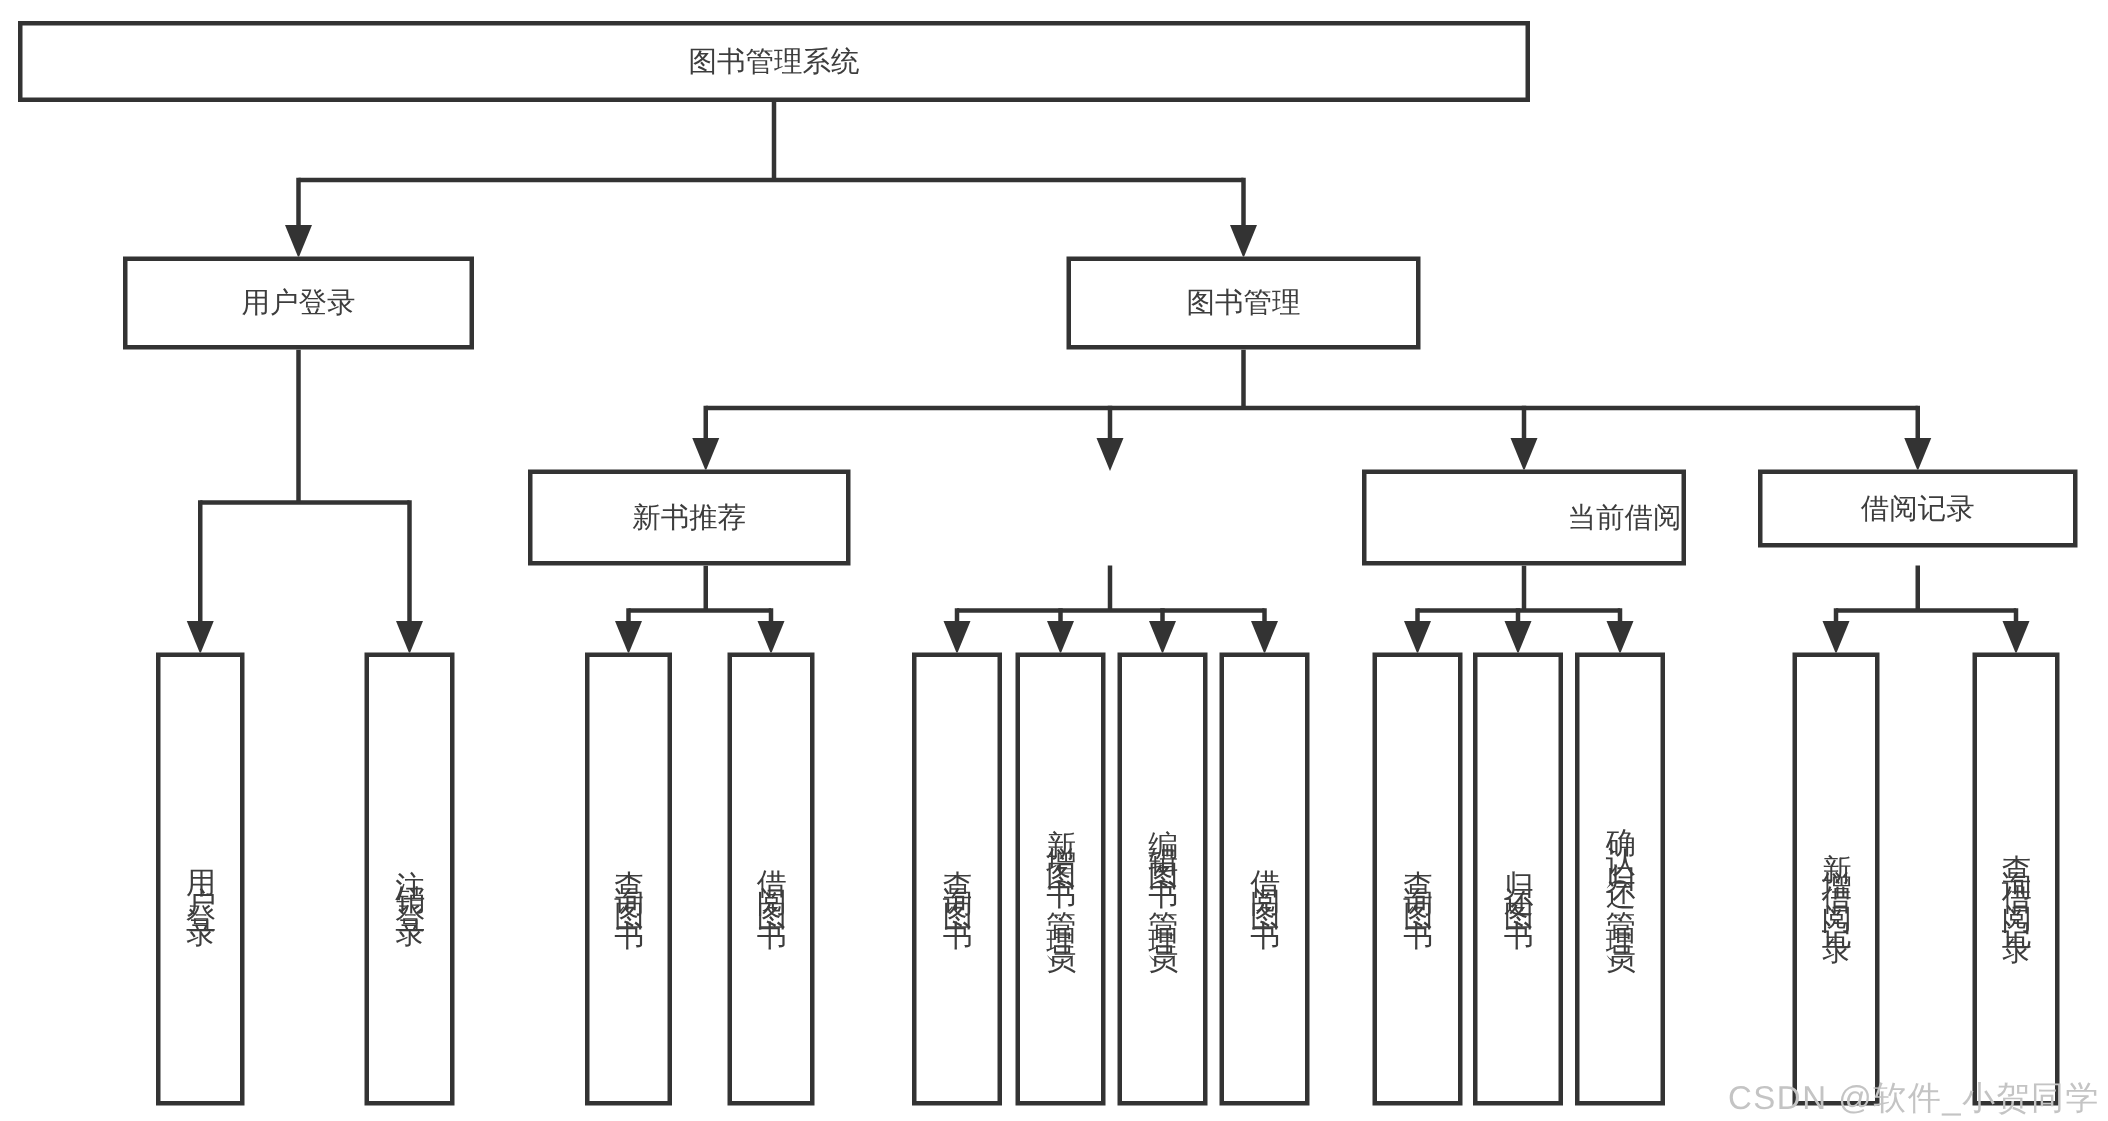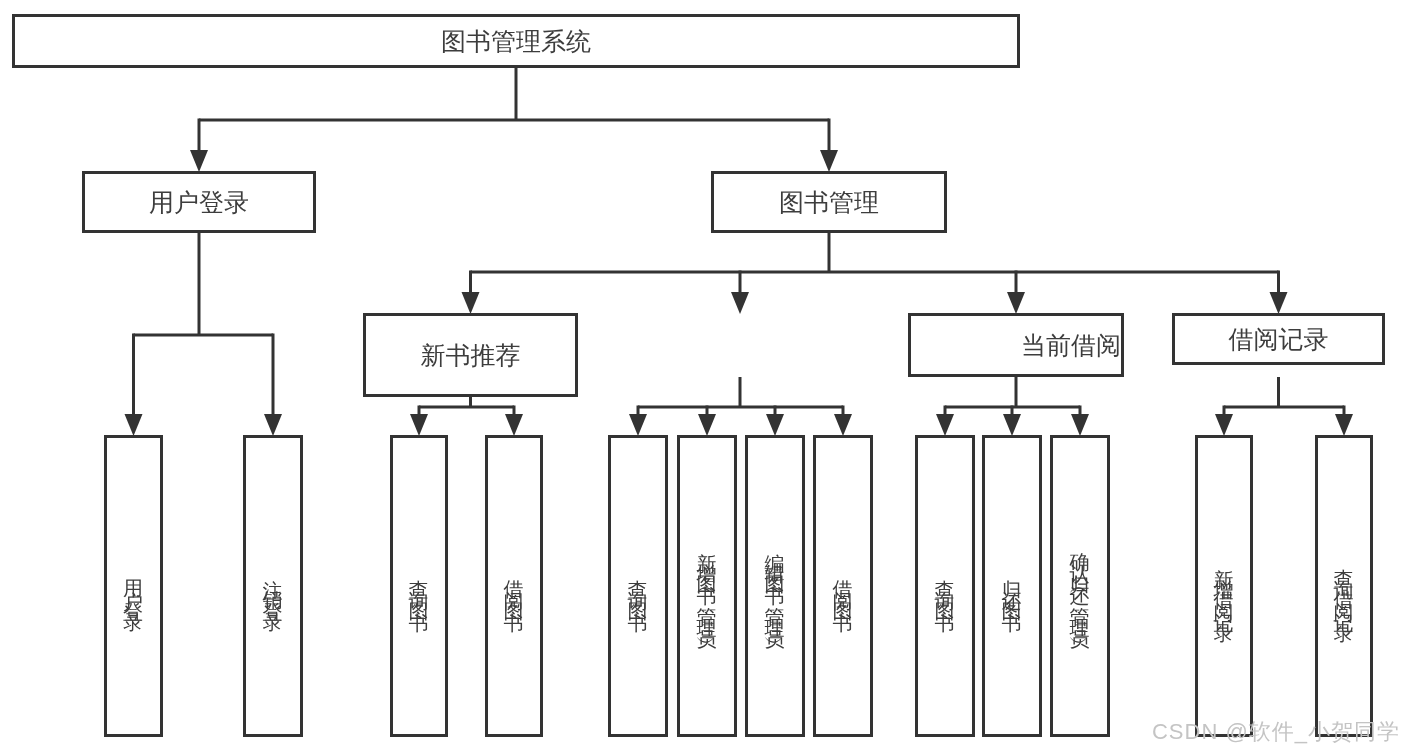--- a/index.html
+++ b/index.html
@@ -19,21 +19,21 @@
   }
   .node {
     position: absolute;
     box-sizing: border-box;
     border: 3px solid #333333;
     background: #ffffff;
     display: flex;
     align-items: center;
     justify-content: center;
     color: #3d3d3d;
-    font-size: 25px;
+    font-size: 19px;
     z-index: 2;
   }
   .node .label {
     white-space: nowrap;
     text-align: center;
   }
   .node.vert {
     font-size: 20px;
   }
   .node.vert .label {
@@ -116,21 +116,21 @@
 
   <div class="node" style="left: 12px; top: 14px; width: 1008px; height: 54px;">
       <span class="label">图书管理系统</span>
     </div>
     <div class="node" style="left: 82px; top: 171px; width: 234px; height: 62px;">
       <span class="label">用户登录</span>
     </div>
     <div class="node" style="left: 711px; top: 171px; width: 236px; height: 62px;">
       <span class="label">图书管理</span>
     </div>
-    <div class="node" style="left: 363px; top: 313px; width: 215px; height: 84px; font-family: Liberation Serif, serif;">
+    <div class="node" style="left: 352px; top: 313px; width: 215px; height: 64px; font-family: Liberation Serif, serif;">
       <span class="label">新书推荐</span>
     </div>
     <div class="node" style="left: 908px; top: 313px; width: 216px; height: 64px; justify-content: flex-end;">
       <span class="label">当前借阅</span>
     </div>
     <div class="node" style="left: 1172px; top: 313px; width: 213px; height: 52px;">
       <span class="label">借阅记录</span>
     </div>
     <div class="node vert" style="left: 104px; top: 435px; width: 59px; height: 302px;">
       <span class="label">用户登录</span>

